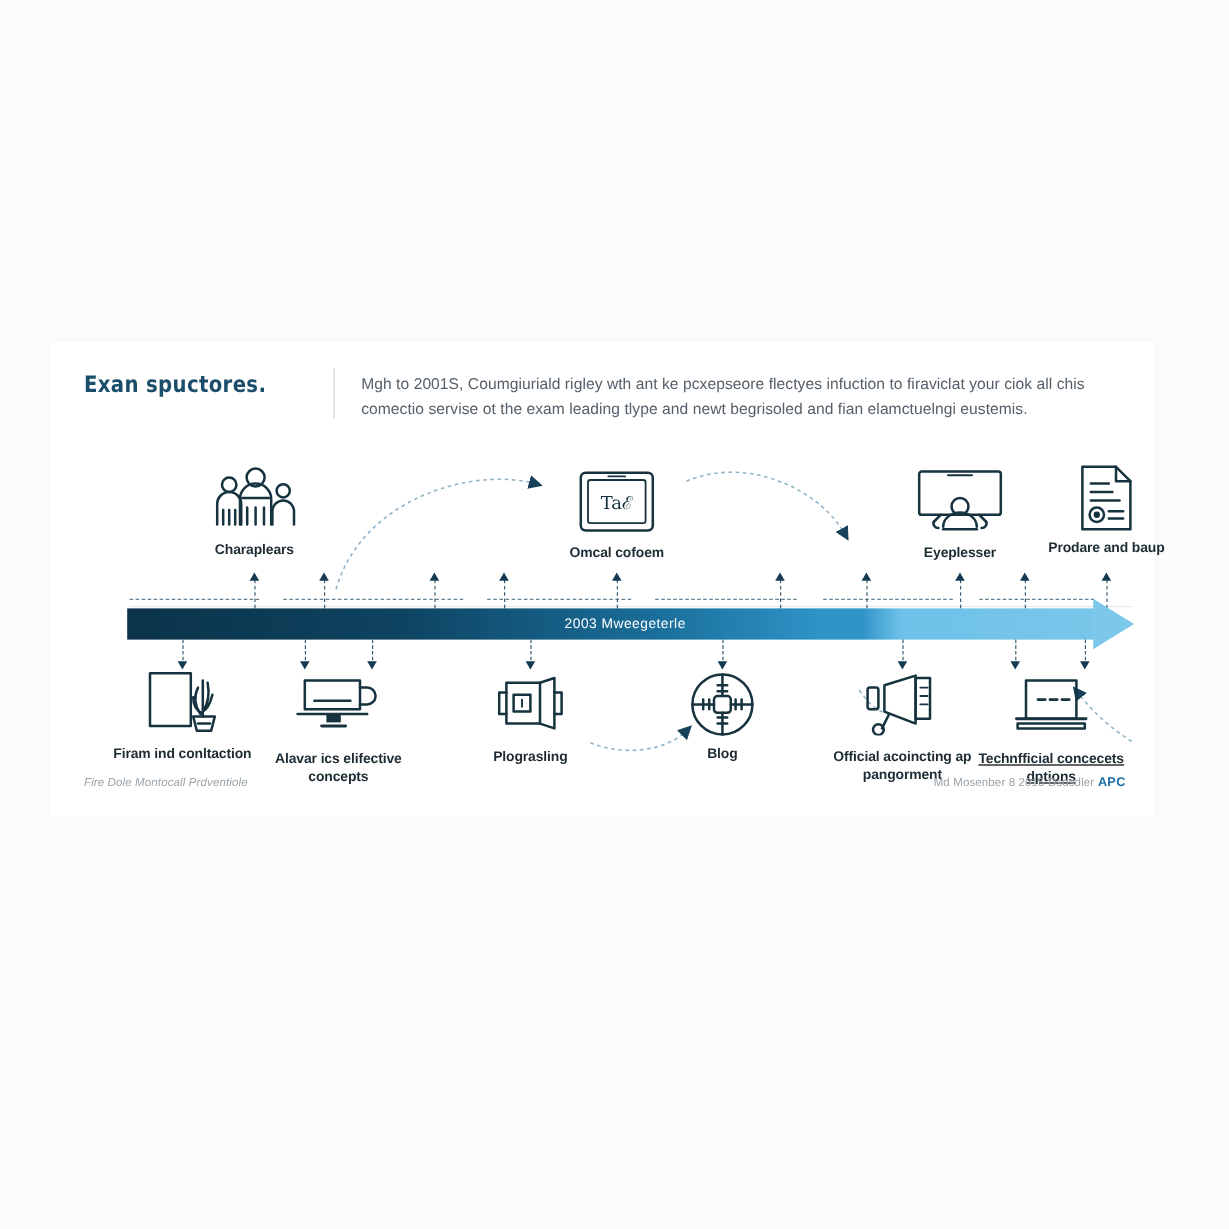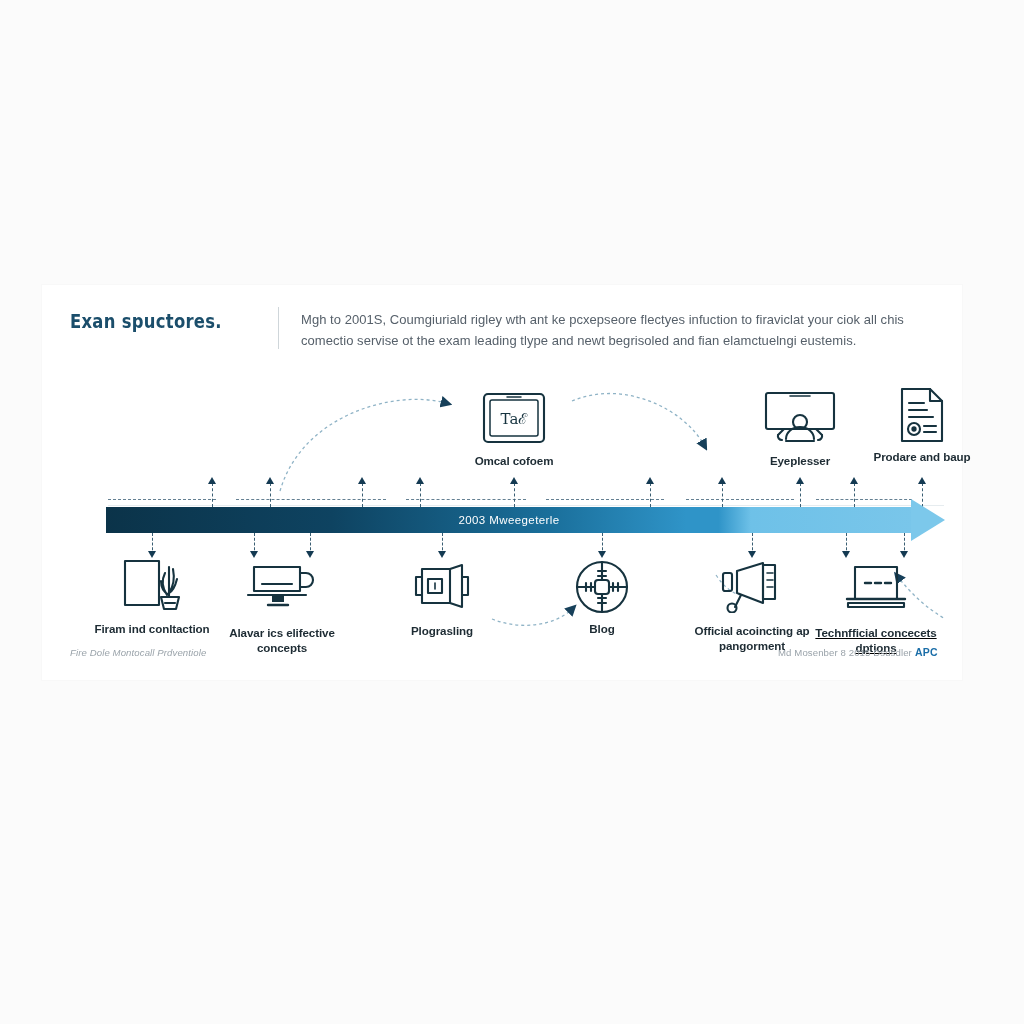--- a/index.html
+++ b/index.html
@@ -106,21 +106,21 @@
     right: -1px;
     top: -8px;
     width: 0;
     height: 0;
     border-top: 21px solid transparent;
     border-bottom: 21px solid transparent;
     border-left: 34px solid #7cc8eb;
   }
   .bar-label {
     position: absolute;
-    left: 0;
+    left: 12px;
     top: 0;
     width: 806px;
     height: 26px;
     line-height: 26px;
     text-align: center;
     color: #ffffff;
     font-size: 11.5px;
     letter-spacing: 0.4px;
     font-family: "Liberation Sans", sans-serif;
   }
@@ -250,20 +250,36 @@
     </svg>
 
     <div class="rail" style="left:44px; top:118px; width:108px;"></div>
     <div class="rail" style="left:172px; top:118px; width:150px;"></div>
     <div class="rail" style="left:342px; top:118px; width:120px;"></div>
     <div class="rail" style="left:482px; top:118px; width:118px;"></div>
     <div class="rail" style="left:622px; top:118px; width:108px;"></div>
     <div class="rail" style="left:752px; top:118px; width:96px;"></div>
     <div class="rail-light" style="left:44px; top:124px; width:836px;"></div>
 
+    <div class="node node-top" style="left:148px; top:8px;">
+      <div class="icon">
+        <svg width="74" height="52" viewBox="0 0 74 52" fill="none" stroke="#16333f" stroke-width="2.1" stroke-linecap="round" stroke-linejoin="round">
+          <circle cx="16" cy="15" r="6"></circle>
+          <path d="M6 48 V31 a10 10 0 0 1 20 0 V48"></path>
+          <path d="M11 48 V36 M16 48 V36 M21 48 V36"></path>
+          <circle cx="38" cy="9" r="7.5"></circle>
+          <path d="M25 48 V27 a13 13 0 0 1 26 0 V48"></path>
+          <path d="M31 48 V34 M38 48 V34 M45 48 V34"></path>
+          <path d="M27 26 h22"></path>
+          <circle cx="61" cy="20" r="5.5"></circle>
+          <path d="M52 48 V37 a9 9 0 0 1 18 0 V48"></path>
+        </svg>
+      </div>
+      <div class="node-label">Charaplears</div>
+    </div>
 
 
     <div class="node node-top" style="left:450px; top:10px;">
       <div class="icon">
         <svg width="66" height="54" viewBox="0 0 66 54" fill="none" stroke="#16333f" stroke-width="2.1" stroke-linecap="round" stroke-linejoin="round">
           <rect x="3" y="3" width="60" height="48" rx="4"></rect>
           <rect x="9" y="9" width="48" height="36" rx="2" stroke-width="1.5"></rect>
           <path d="M26 6 h14" stroke-width="1.5"></path>
           <text x="33" y="33" font-family="DejaVu Serif, serif" font-size="15" fill="#16333f" stroke="none" text-anchor="middle">Taℰ</text>
         </svg>

